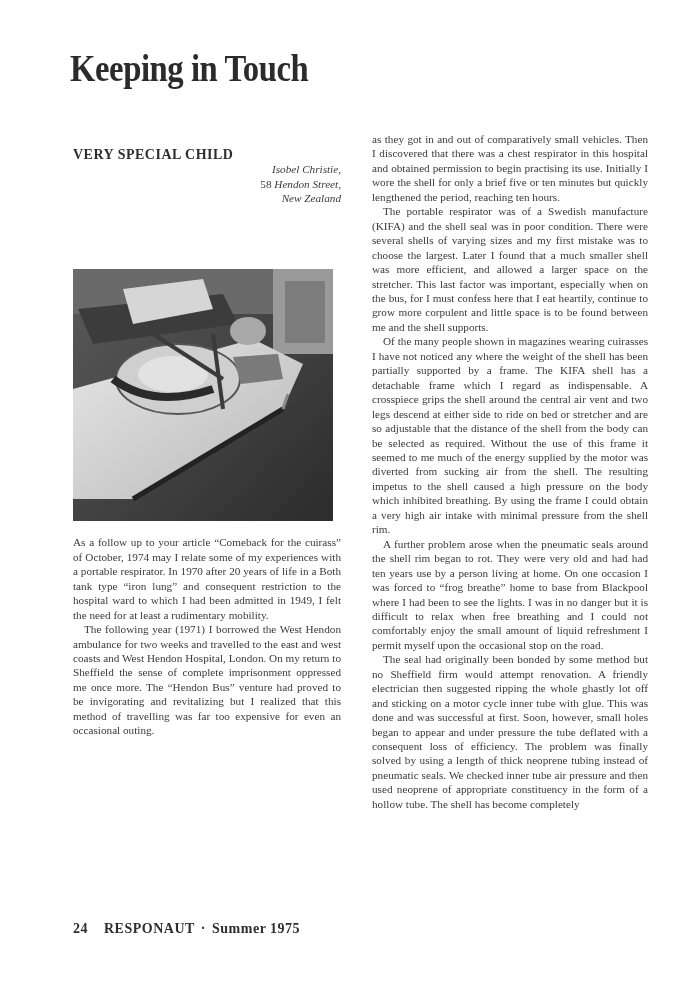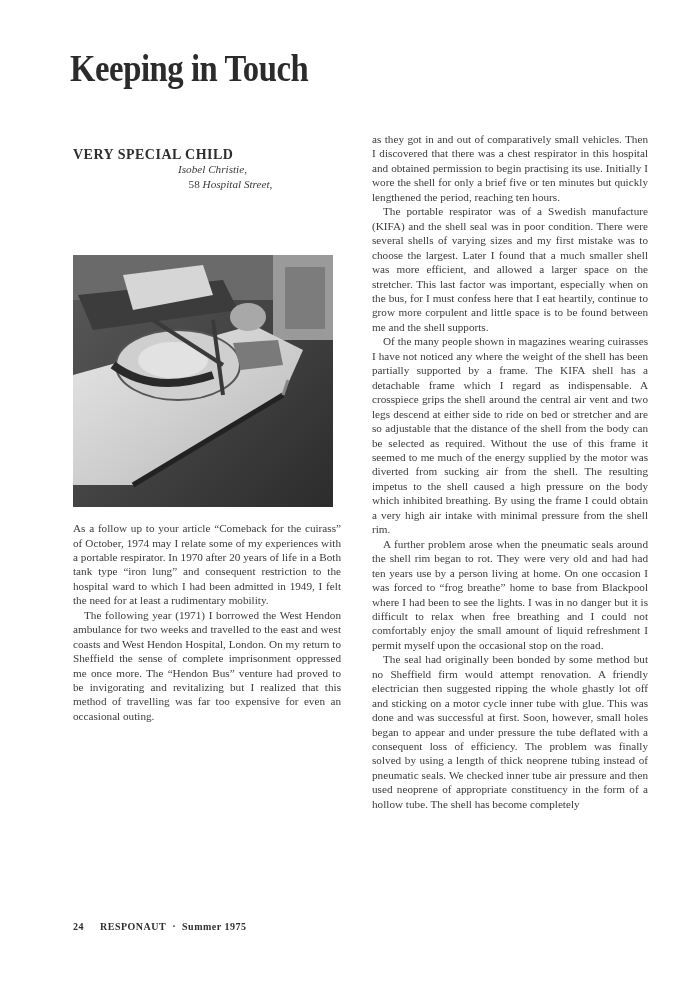--- a/index.html
+++ b/index.html
@@ -7,41 +7,42 @@
          font-family: "Liberation Serif", "DejaVu Serif", serif; }
   .page-title { position: absolute; left: 70px; top: 46px; margin: 0;
          font-family: "Liberation Serif", serif; font-weight: bold; font-size: 38px;
          color: #2b2b2b; letter-spacing: -0.5px; transform: scaleX(0.86); transform-origin: left top; white-space: nowrap; }
   .col { position: absolute; width: 268px; font-size: 11.2px; line-height: 14.45px; text-align: justify; }
   .col-left { left: 73px; top: 148px; }
   .col-right { left: 372px; top: 132px; width: 276px; }
   .col p { margin: 0; text-indent: 11px; hyphens: manual; }
   .col p.noindent { text-indent: 0; }
   .section-heading { font-weight: bold; font-size: 14px; letter-spacing: 0.5px; margin: 0; color: #2e2e2e; }
-  .signature { text-align: center; font-style: italic; margin: 0; line-height: 14.3px; }
+  .signature { text-align: right; font-style: italic; margin: 0; line-height: 14.3px; }
   .signature .num { font-style: normal; padding-left: 36px; }
   .gap-a { height: 44px; }
   .gap-b { height: 20px; }
   .gap-c { height: 14px; }
   .photo { width: 260px; height: 252px; margin: 0; position: relative; overflow: hidden; background: #4a4a4a; }
-  .footer { position: absolute; left: 73px; top: 921px; font-size: 10px; font-weight: bold; color: #2e2e2e; letter-spacing: 0.5px; white-space: nowrap; text-align: right; }
+  .footer { position: absolute; left: 73px; top: 921px; font-size: 14px; font-weight: bold; color: #2e2e2e; letter-spacing: 0.5px; white-space: nowrap; text-align: right; }
   .footer span { display: inline-block; }
   .footer .pg { margin-right: 16px; }
   .footer .dot { margin: 0 6px; }
 </style>
 </head>
 <body>
 
 <h1 class="page-title">Keeping in Touch</h1>
 
 <div class="col col-left">
   <h2 class="section-heading">VERY SPECIAL CHILD</h2>
   <div>
     <p class="signature">Isobel Christie,</p>
-    <p class="signature"><span class="num">58</span> <span>Hospital Street,</span></p>
+    <p class="signature"><span class="num">58</span> <span>Hendon Street,</span></p>
+    <p class="signature">New Zealand</p>
   </div>
   <div class="gap-a"></div>
   <div class="gap-b"></div>
   <figure class="photo" aria-label="Black-and-white photograph of a person lying on a stretcher wearing a cuirass shell respirator with a supporting frame">
     <svg width="260" height="252" viewBox="0 0 260 252" xmlns="http://www.w3.org/2000/svg">
       <defs>
         <linearGradient id="floor" x1="0" y1="0" x2="1" y2="1">
           <stop offset="0" stop-color="#5a5a5a"></stop>
           <stop offset="1" stop-color="#2c2c2c"></stop>
         </linearGradient>

